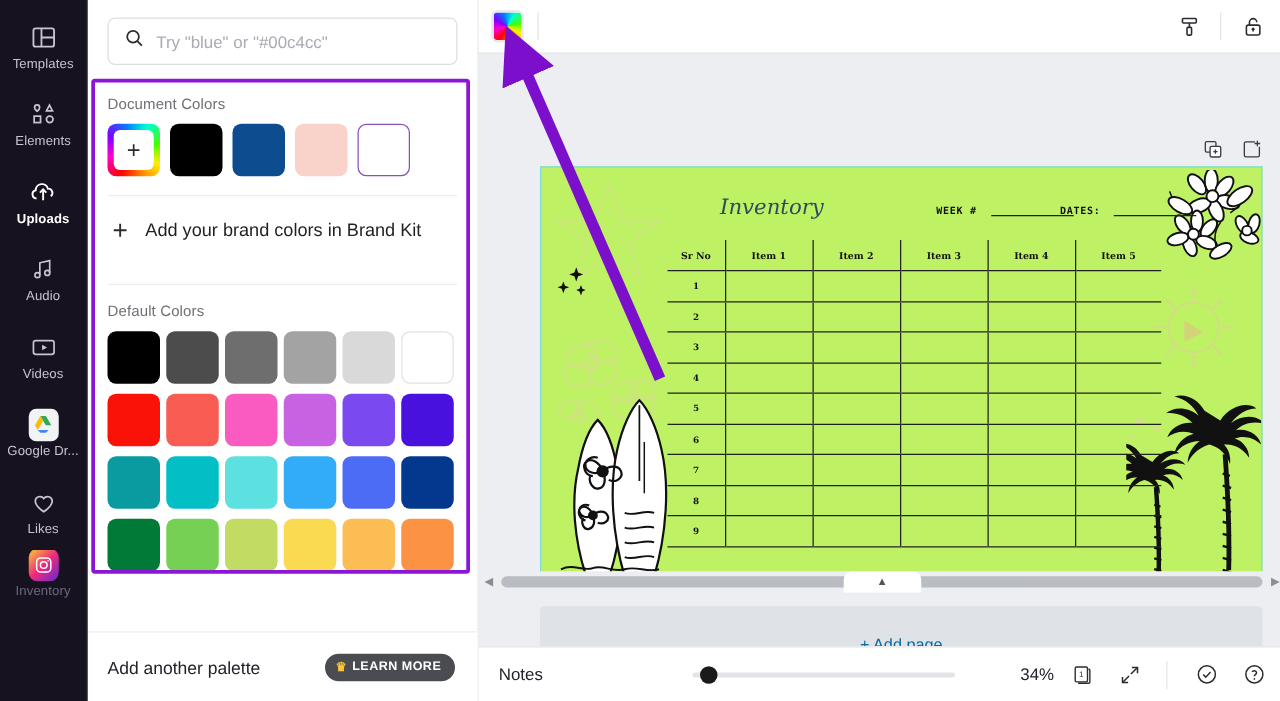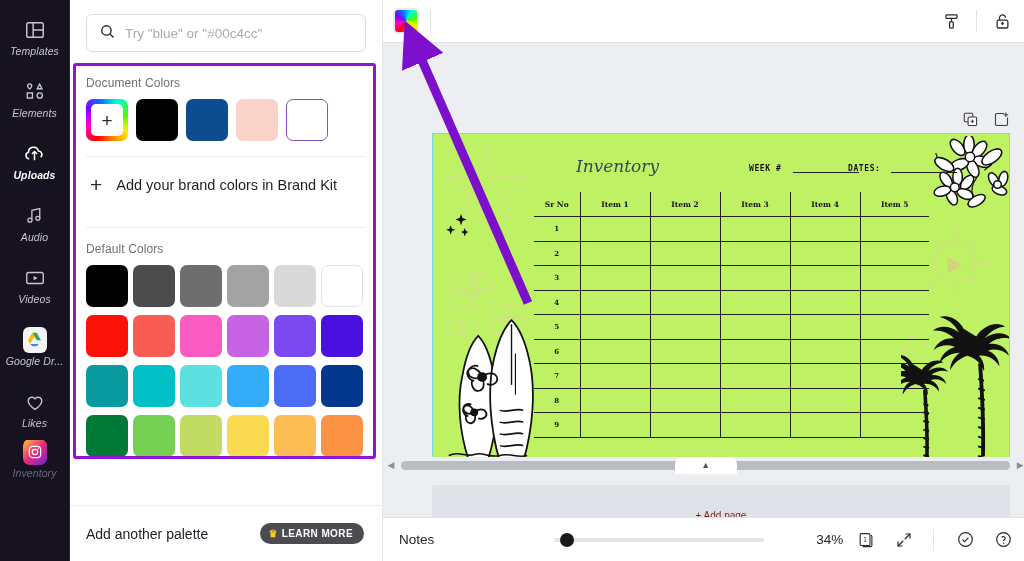--- a/index.html
+++ b/index.html
@@ -39,21 +39,20 @@
   }
   .rail-item.active { color: #ffffff; }
   .rail-icon { width: 24px; height: 24px; display:flex; align-items:center; justify-content:center; }
   .rail-icon svg { display:block; }
   .rail-label {
     font-size: 10.5px;
     letter-spacing: .1px;
     white-space: nowrap;
     text-align:left;
     line-height: 1;
-    font-style: italic;
   }
   .rail-item.active .rail-label { font-weight: bold; color:#fff; }
   .gdrive-tile {
     width:26px;height:26px;border-radius:6px;background:#f1f3f4;
     display:flex;align-items:center;justify-content:center;
   }
   .ig-tile {
     width:26px;height:26px;border-radius:7px;
     background: linear-gradient(135deg,#f9ce34 0%,#ee2a7b 50%,#6228d7 100%);
     display:flex;align-items:center;justify-content:center;
@@ -248,21 +247,21 @@
   .art svg { display:block; }
 
   .addpage-wrap {
     position:absolute; left: 49px; top: 442px;
     width: 578px; height: 36px;
     background: #dfe2e6;
     border-radius: 4px;
     display:flex; align-items:center; justify-content:center;
     cursor:pointer;
   }
-  .addpage-wrap span { font-size: 10px; color:#7f1d1d;margin-top:25px; }
+  .addpage-wrap span { font-size: 13px; color:#0369a1;margin-top:25px; }
 
   .hscroll {
     position:absolute; left:0; right:0; bottom: 44px; height: 16px;
     background:#eceef1;
     display:flex; align-items:center;
   }
   .hscroll .arr { width:16px; display:flex;align-items:center;justify-content:center;color:#8a8d94;font-size:9px; }
   .hscroll .track { flex:1; height: 9px; background:#b9bcc2; border-radius: 5px; margin: 0 2px; position:relative; }
   .hscroll .notch {
     position:absolute; left: 50%; transform: translateX(-50%);

